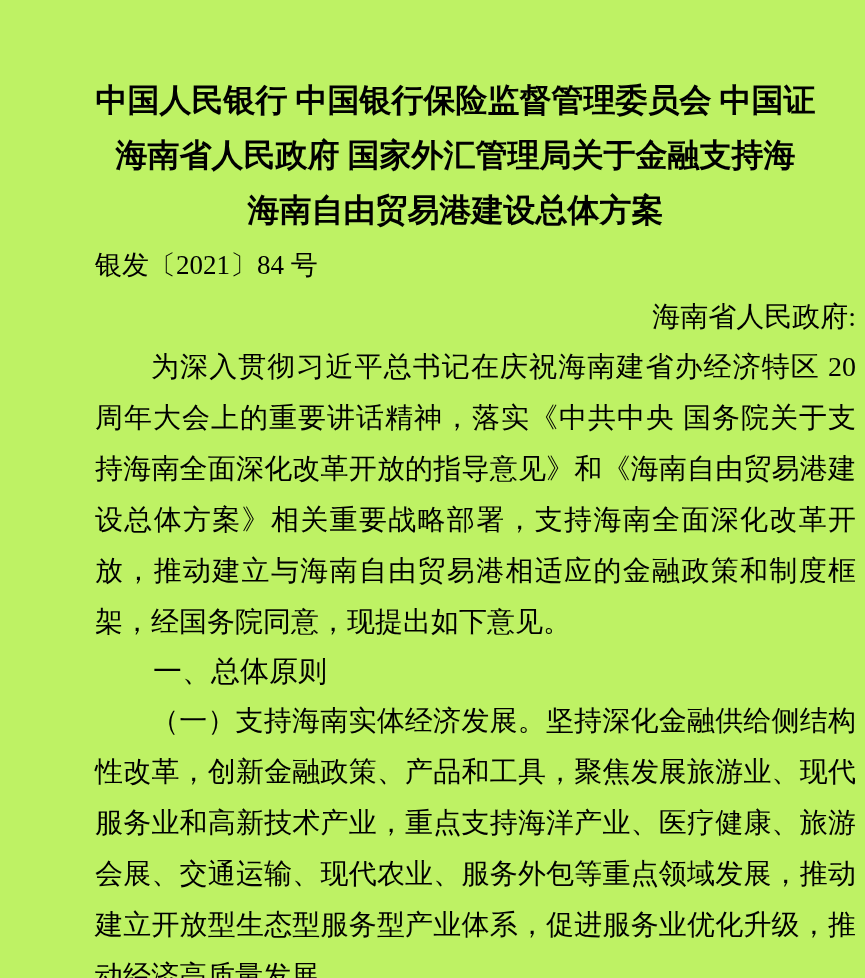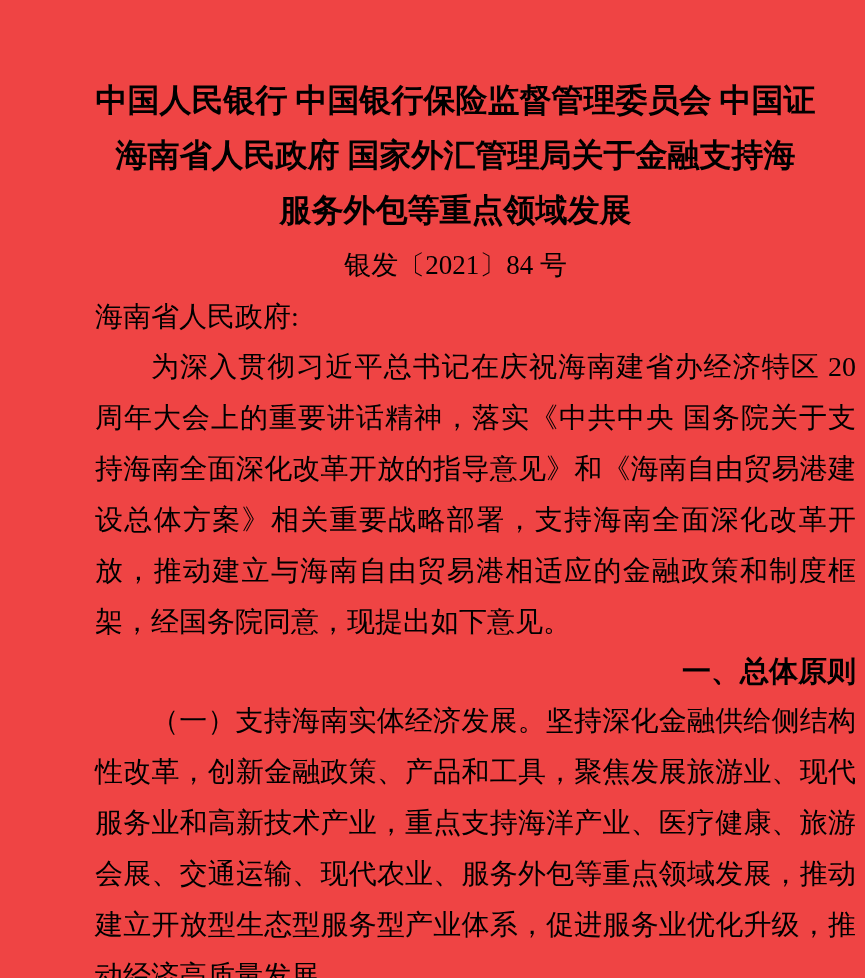--- a/index.html
+++ b/index.html
@@ -9,68 +9,67 @@
     overflow: hidden;
     background: #ffffff;
     color: #000000;
     font-family: "Liberation Serif", "DejaVu Serif", serif;
   }
   .page {
     box-sizing: border-box;
     width: 865px;
     height: 978px;
     padding: 73px 9px 0 95px; 
-    background: #ef4444;
+    background: #bef264;
   }
   .title-block {
     margin: 0 40px 0 0; 
     text-align: center;
   }
   .title-line {
     font-size: 32px;
     font-weight: bold;
     line-height: 55px;
     white-space: nowrap;
   }
   .doc-number {
     font-size: 27px;
     line-height: 55px;
-    text-align: center;
     margin: 0 40px 0 0;
   }
   .salutation {
     font-size: 28px;
     line-height: 48px;
-    text-align: left;
+    text-align: right;
   }
   .para {
     font-size: 28px;
     line-height: 51px;
     text-align: justify;
     text-indent: 2em;
     margin: 0;
   }
   .section-heading {
     font-size: 29px;
-    font-weight: bold;
+    font-weight: normal;
     line-height: 48px;
     text-indent: 2em;
     margin: 0;
-    text-align: right;
+    text-align: left;
   }
 </style>
 </head>
 <body>
 
 <div class="page">
 
   <div class="title-block">
     <div class="title-line">中国人民银行 中国银行保险监督管理委员会 中国证</div>
     <div class="title-line">海南省人民政府 国家外汇管理局关于金融支持海</div>
-    <div class="title-line">服务外包等重点领域发展</div>
+    <div class="title-line">海南自由贸易港建设总体方案</div>
   </div>
 
   <div class="doc-number">银发〔2021〕84 号</div>
 
   <div class="salutation">海南省人民政府:</div>
 
   <p class="para">为深入贯彻习近平总书记在庆祝海南建省办经济特区 20 周年大会上的重要讲话精神，落实《中共中央 国务院关于支持海南全面深化改革开放的指导意见》和《海南自由贸易港建设总体方案》相关重要战略部署，支持海南全面深化改革开放，推动建立与海南自由贸易港相适应的金融政策和制度框架，经国务院同意，现提出如下意见。</p>
 
   <h2 class="section-heading">一、总体原则</h2>
 

